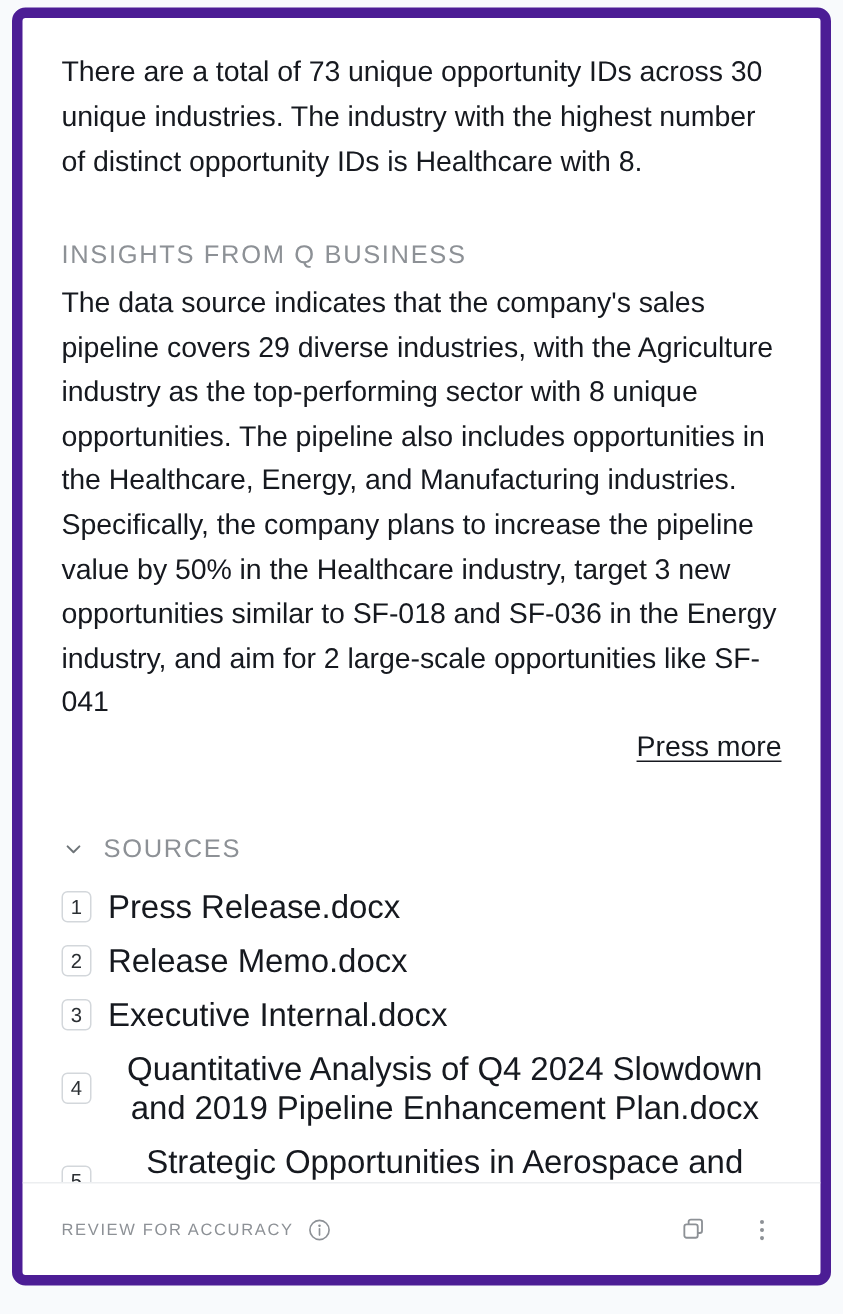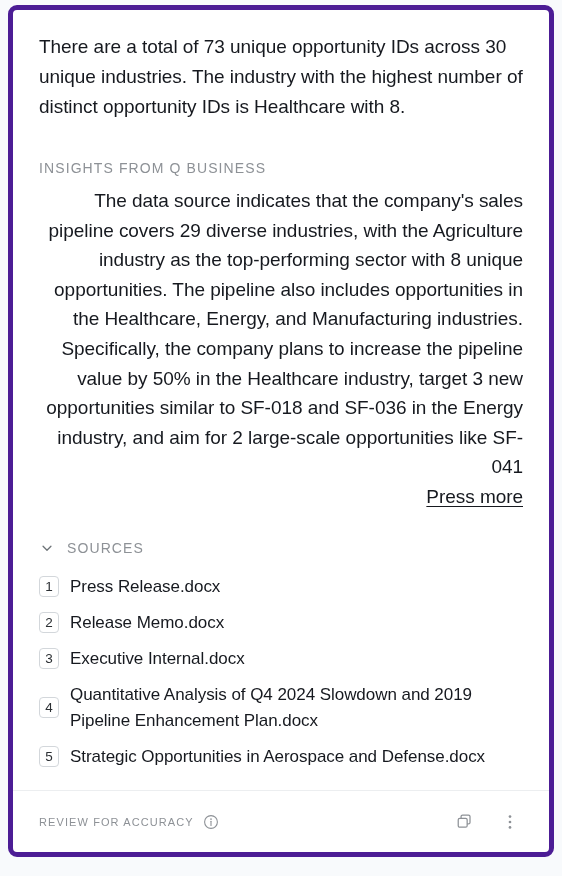--- a/index.html
+++ b/index.html
@@ -21,21 +21,21 @@
   }
 
   .answer-card {
     position: absolute;
     left: 8px;
     top: 5px;
     width: 546px;
     height: 852px;
     box-sizing: border-box;
     background: #ffffff;
-    border: 5px solid #4c1d95;
+    border: 7px solid #4c1d95;
     border-radius: 9px;
     display: flex;
     flex-direction: column;
     overflow: hidden;
   }
 
   .card-body {
     flex: 1 1 auto;
     padding: 22px 26px 0 26px;
     box-sizing: border-box;
@@ -45,41 +45,40 @@
   .answer-text {
     font-size: 19px;
     line-height: 30px;
     color: #16191f;
     font-weight: 500;
     letter-spacing: -0.05px;
     margin: 0;
   }
 
   .section-label {
-    font-size: 14px;
+    font-size: 17px;
     line-height: 18px;
     letter-spacing: 1.1px;
     color: #8d9196;
     text-transform: uppercase;
     font-weight: 500;
     margin: 0;
   }
 
   .insights-block {
     margin-top: 37px;
   }
 
   .insights-text {
     font-size: 19px;
     line-height: 29.6px;
     color: #16191f;
     font-weight: 500;
     letter-spacing: -0.05px;
     margin: 9px 0 0 0;
-    text-align: right;
   }
 
   .show-more-row {
     display: flex;
     justify-content: flex-end;
     margin-top: 1px;
   }
 
   .show-more-link {
     font-size: 19px;
@@ -90,21 +89,21 @@
     text-underline-offset: 3px;
     cursor: pointer;
     background: none;
     border: none;
     padding: 0;
     font-family: inherit;
     letter-spacing: -0.05px;
   }
 
   .sources-section {
-    margin-top: 26px;
+    margin-top: 42px;
   }
 
   .sources-header {
     display: flex;
     align-items: center;
     gap: 12px;
     cursor: pointer;
     user-select: none;
     padding: 2px 0;
   }
@@ -144,25 +143,26 @@
     align-items: center;
     justify-content: center;
     font-size: 13.5px;
     color: #2b2f33;
     font-weight: 500;
     padding: 0 4px;
     background: #ffffff;
   }
 
   .source-title {
-    font-size: 17px;
+    font-size: 22px;
     line-height: 26px;
     color: #16191f;
     font-weight: 500;
     letter-spacing: -0.05px;
+    text-align: center;
   }
 
   .card-footer {
     flex: 0 0 auto;
     border-top: 1px solid #eceef0;
     height: 62px;
     display: flex;
     align-items: center;
     padding: 0 26px;
     box-sizing: border-box;

